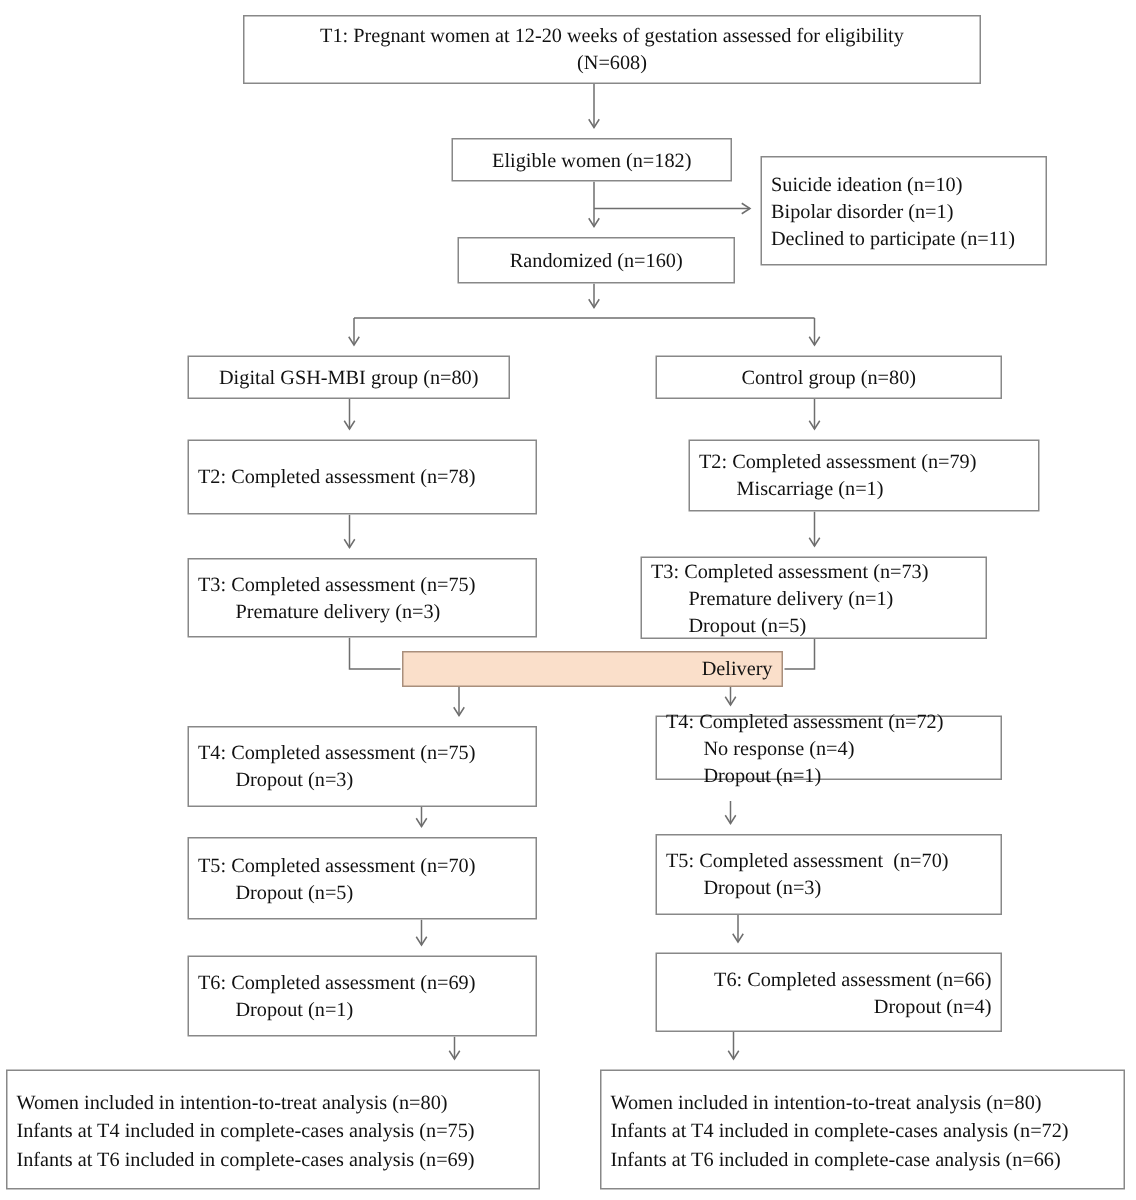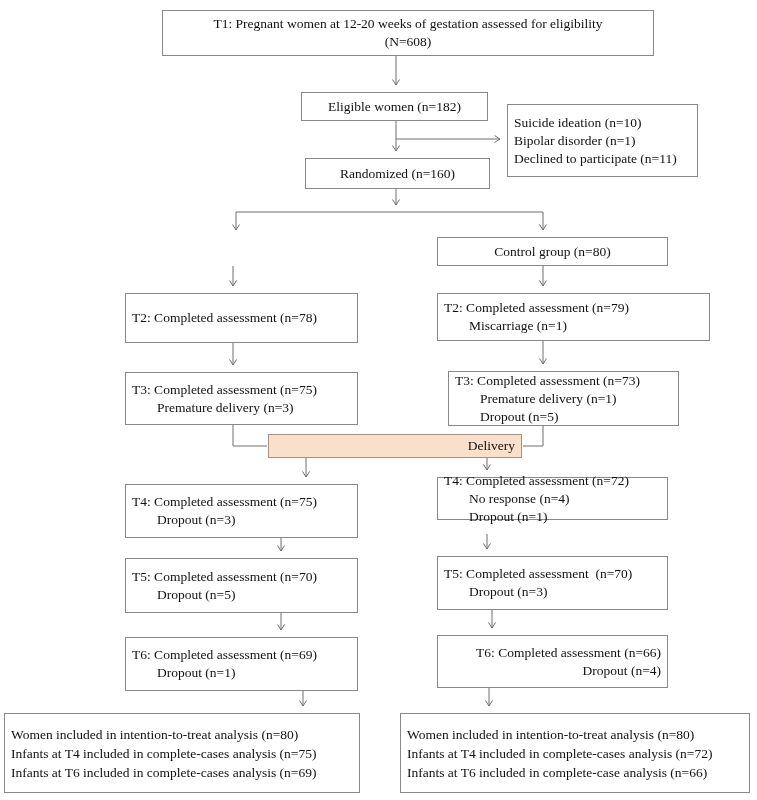--- a/index.html
+++ b/index.html
@@ -77,37 +77,40 @@
   <div class="fbox" style="left:507px; top:104px; width:191px; height:73px;">
     <div class="line">Suicide ideation (n=10)</div>
     <div class="line">Bipolar disorder (n=1)</div>
     <div class="line">Declined to participate (n=11)</div>
   </div>
 
   <div class="fbox center" style="left:305px; top:158px; width:185px; height:31px;">
     <div class="line">Randomized (n=160)</div>
   </div>
 
+  <div class="fbox center" style="left:125px; top:237px; width:215px; height:29px;">
+    <div class="line">Digital GSH-MBI group (n=80)</div>
+  </div>
   <div class="fbox center" style="left:437px; top:237px; width:231px; height:29px;">
     <div class="line">Control group (n=80)</div>
   </div>
 
   <div class="fbox" style="left:125px; top:293px; width:233px; height:50px;">
     <div class="line">T2: Completed assessment (n=78)</div>
   </div>
-  <div class="fbox" style="left:437px; top:293px; width:273px; height:48px;">
+  <div class="fbox" style="left:459px; top:293px; width:234px; height:48px;">
     <div class="line">T2: Completed assessment (n=79)</div>
     <div class="line indent">Miscarriage (n=1)</div>
   </div>
 
   <div class="fbox" style="left:125px; top:372px; width:233px; height:53px;">
     <div class="line">T3: Completed assessment (n=75)</div>
     <div class="line indent">Premature delivery (n=3)</div>
   </div>
-  <div class="fbox" style="left:448px; top:371px; width:231px; height:55px;">
+  <div class="fbox" style="left:427px; top:371px; width:231px; height:55px;">
     <div class="line">T3: Completed assessment (n=73)</div>
     <div class="line indent">Premature delivery (n=1)</div>
     <div class="line indent">Dropout (n=5)</div>
   </div>
 
   <div class="fbox center delivery" style="left:268px; top:434px; width:254px; height:24px;align-items:flex-end;">
     <div class="line">Delivery</div>
   </div>
 
   <div class="fbox" style="left:125px; top:484px; width:233px; height:54px;">

